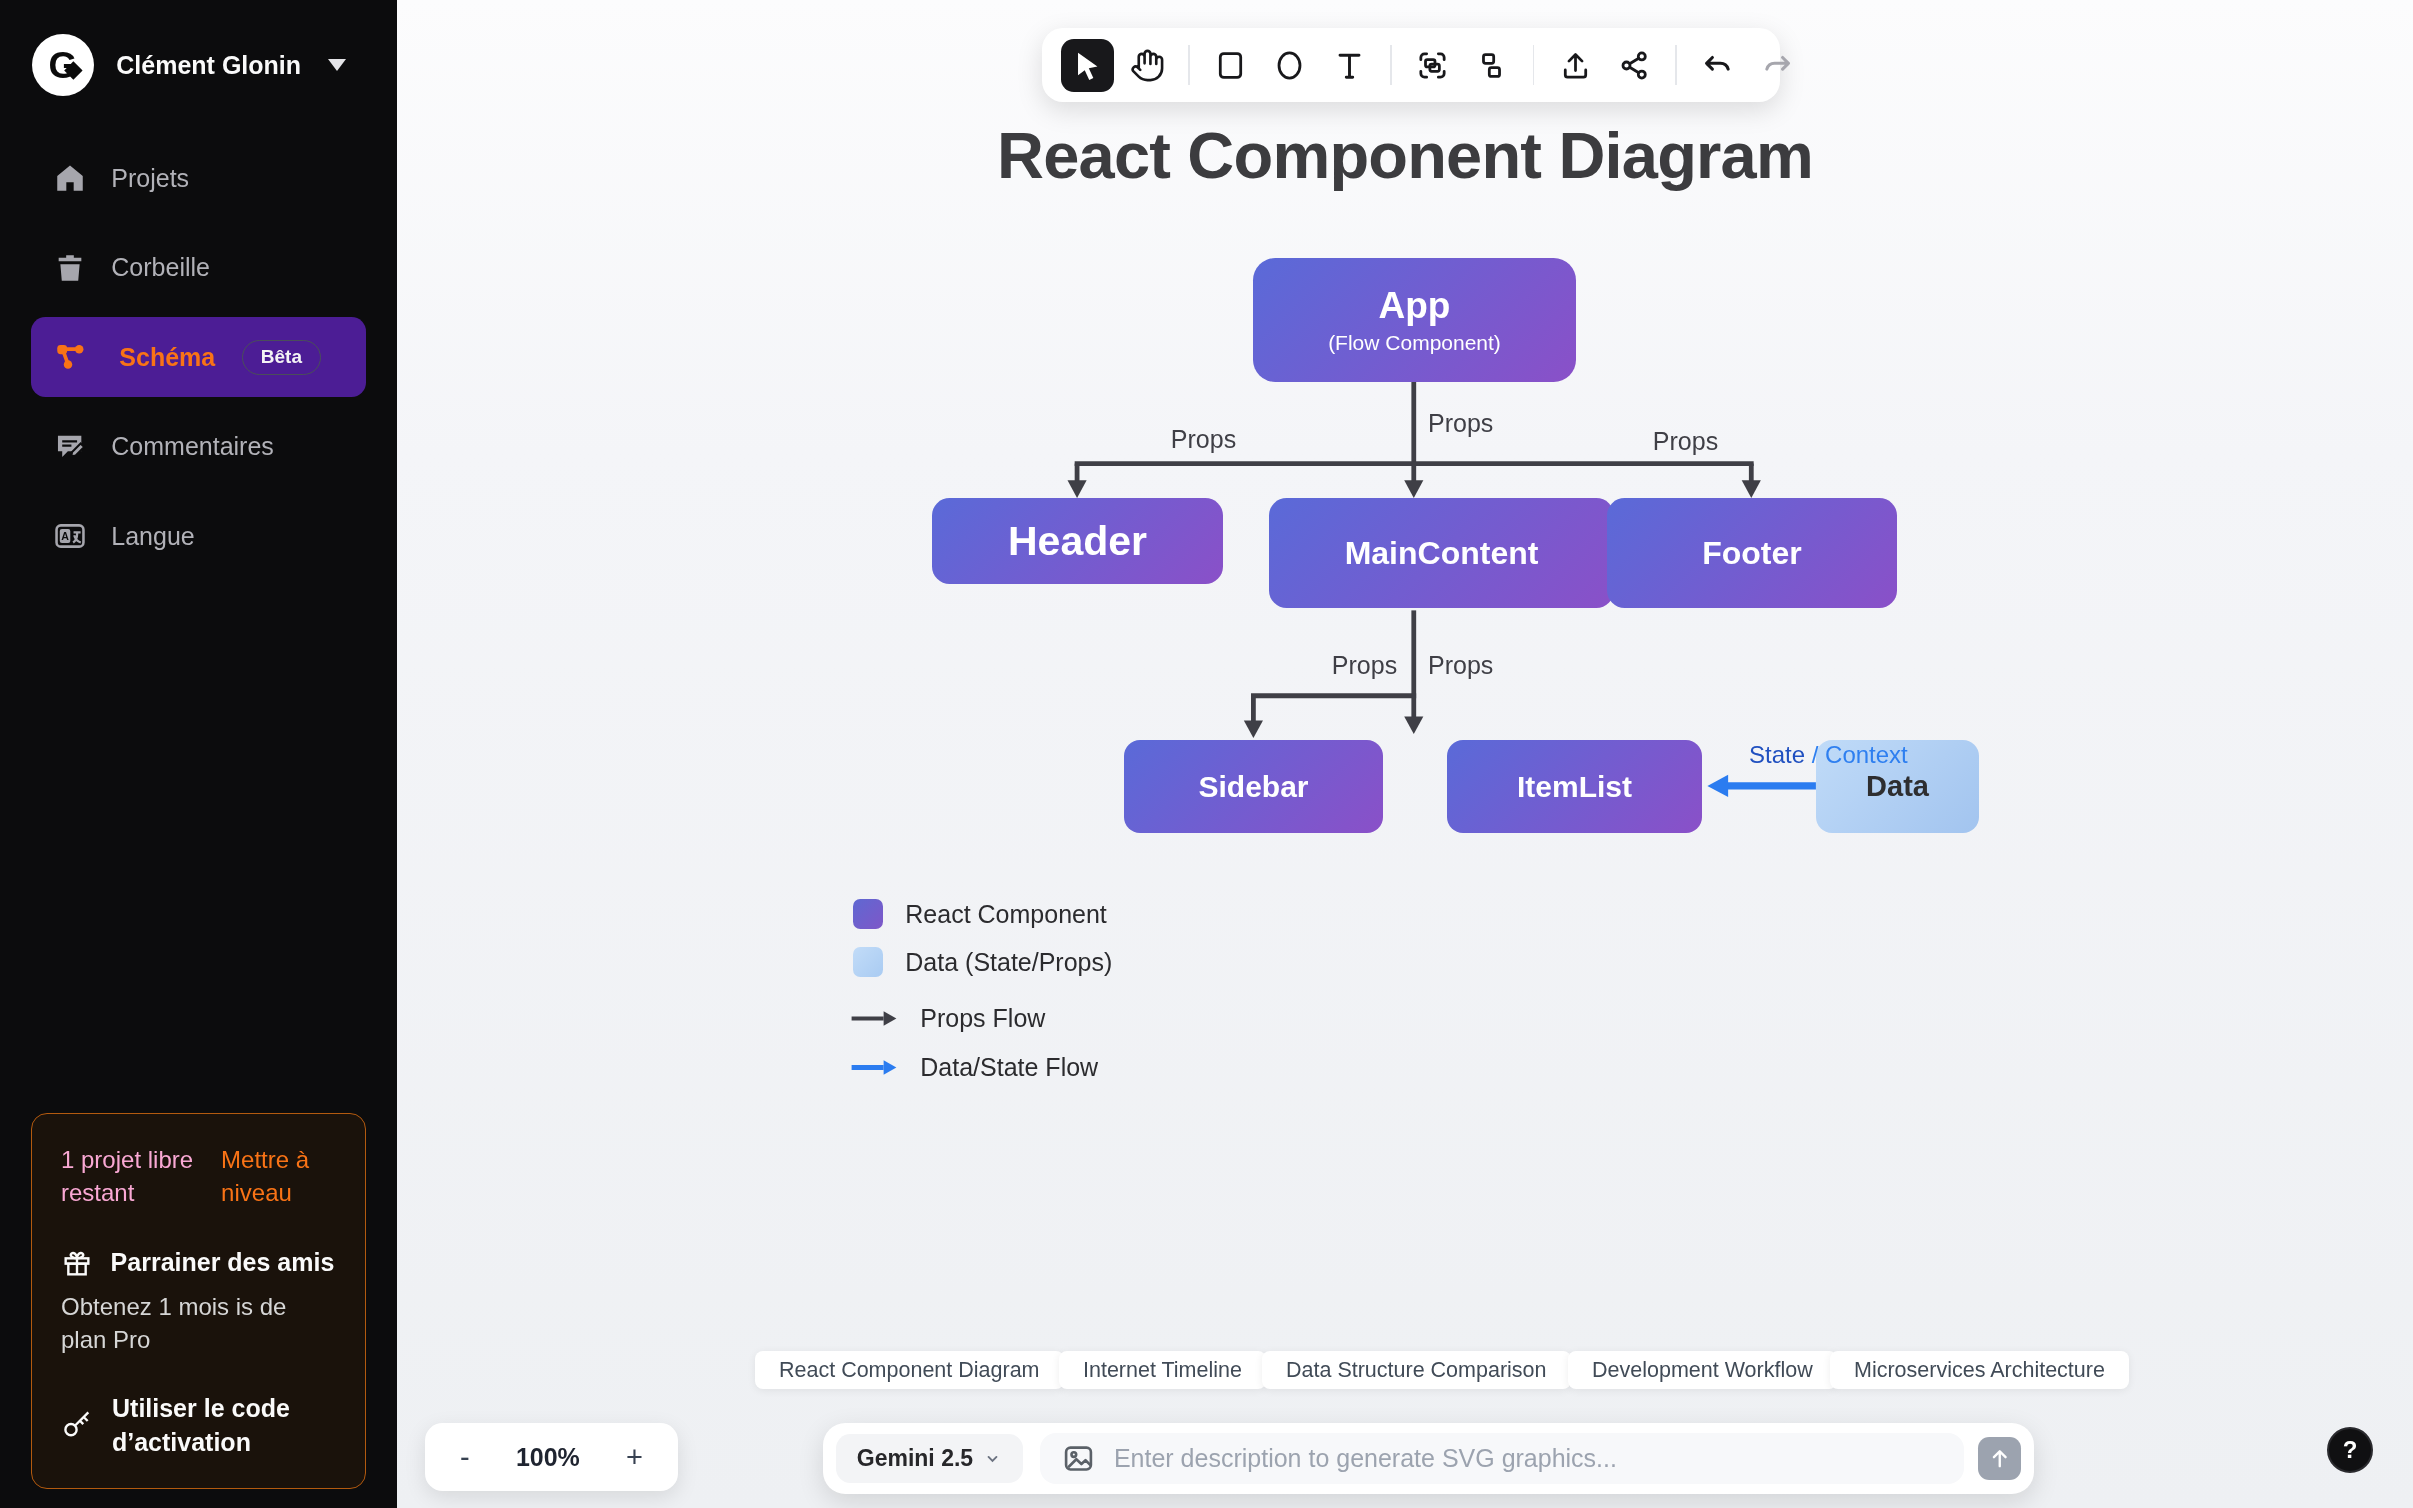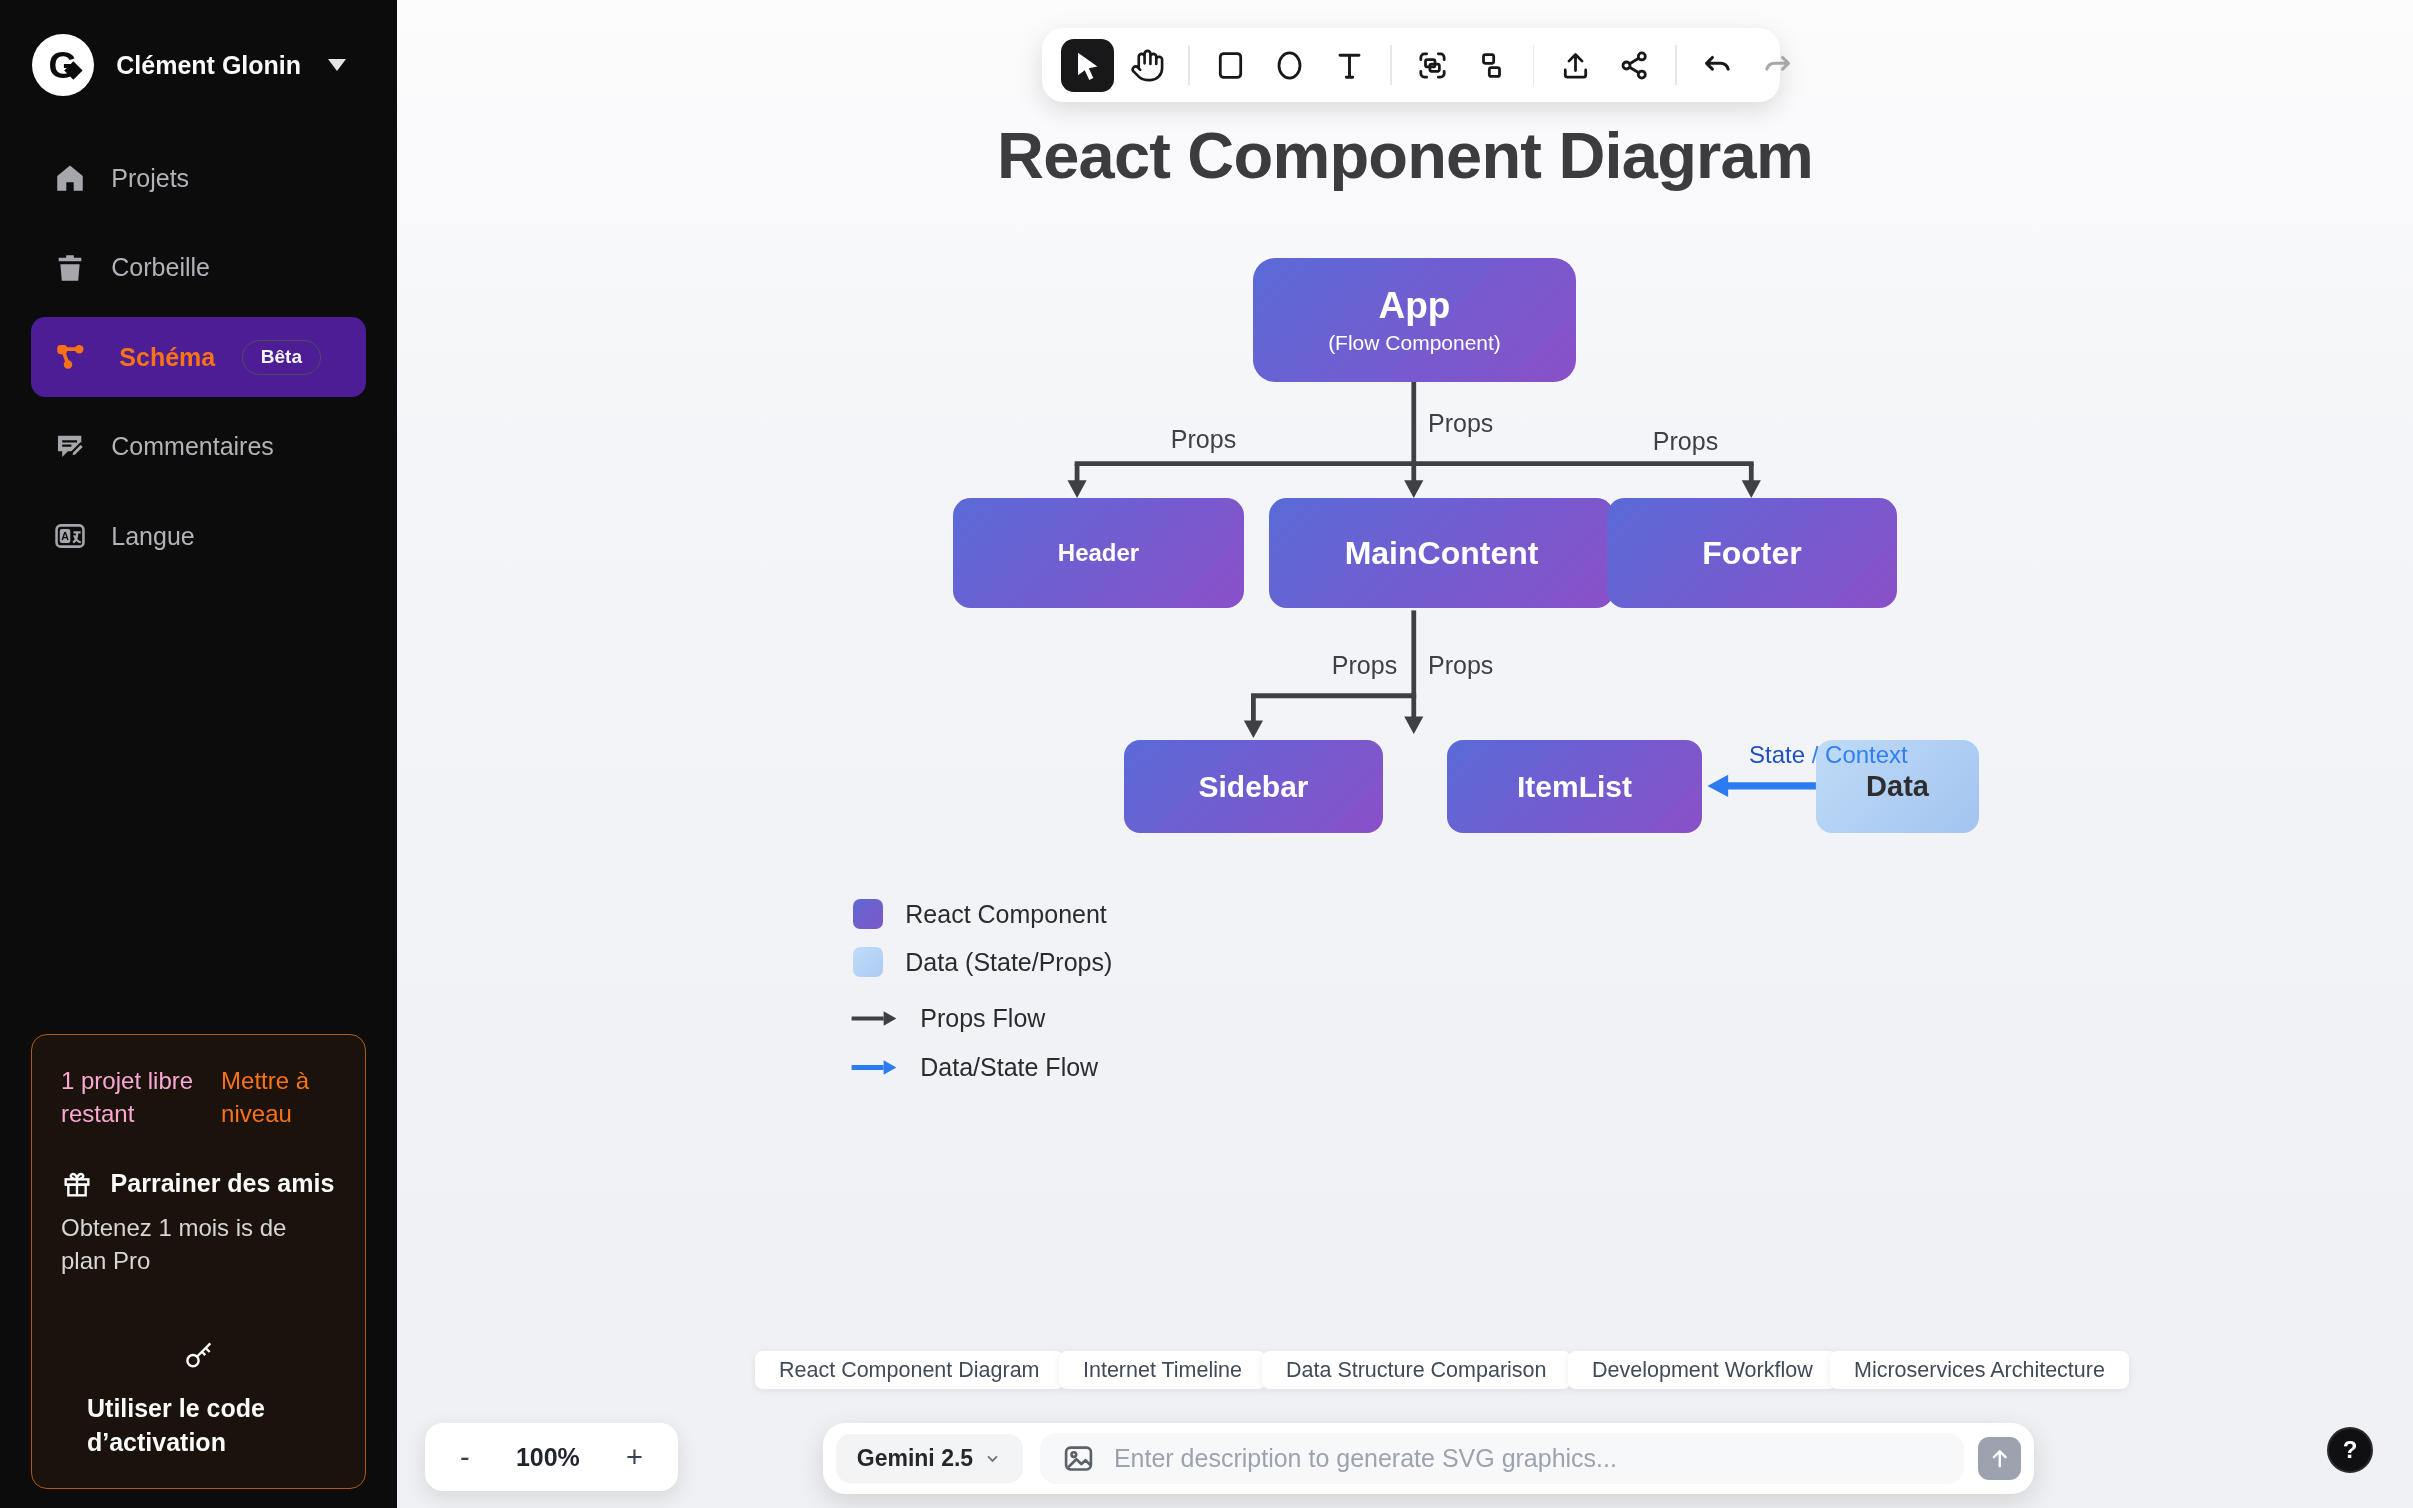--- a/index.html
+++ b/index.html
@@ -22,41 +22,41 @@
   .nav-item.active { background:#4c1d95; color:#f97316; font-weight:700;gap:8px; }
   .badge { margin-left:19px; border:1.6px solid #4a4e5a; border-radius:797px; padding:5.6px 17.6px; font-size:19px; color:#f4f4f5; font-weight:700; }
 
   .promo-card { position:absolute; left:31px; right:31px; bottom:19px; border:1.6px solid #b35a0f; border-radius:16px; background:#1a120b; padding:29px; }
   .promo-top { display:flex; justify-content:space-between; gap:12.8px; font-size:24px; line-height:33px; }
   .credits { color:#f9a8d4; max-width:172px; }
   .upgrade { color:#f97316; max-width:132px; cursor:pointer; }
   .ref-row { margin-top:38px; display:flex; align-items:center; gap:17.6px; font-size:25px; font-weight:700; color:#fafafa; cursor:pointer; }
   .ref-row svg { width:32px; height:32px; flex-shrink:0; }
   .ref-desc { margin-top:11.2px; font-size:24px; line-height:33px; color:#d6d6d6; max-width:263px; }
-  .act-row { margin-top:63px; display:flex; align-items:center; gap:19px; font-size:25px; font-weight:700; color:#fafafa; cursor:pointer;flex-direction:column; }
+  .act-row { margin-top:35px; display:flex; align-items:center; gap:19px; font-size:25px; font-weight:700; color:#fafafa; cursor:pointer; }
   .act-row svg { width:32px; height:32px; flex-shrink:0; }
   .act-label { max-width:223px; line-height:34px; }
 
   
   .canvas { position:relative; flex:1; height:100%; background:linear-gradient(180deg,#fcfcfd 0%,#f4f5f8 30%,#eef0f3 100%); overflow:hidden; }
 
   
   .toolbar { position:absolute; left:645px; top:28px; width:738px; height:74px; background:#ffffff; border-radius:21px; box-shadow:0 8px 27px rgba(0,0,0,0.13); display:flex; align-items:center; padding:0 16px; z-index:10; }
   .tool-btn { width:53px; height:53px; border-radius:12.8px; display:flex; align-items:center; justify-content:center; cursor:pointer; flex-shrink:0; margin:0 3.2px; }
   .tool-btn svg { width:35px; height:35px; }
   .tool-btn.active { background:#18181b; }
   .tool-divider { width:1.6px; height:40px; background:#e5e7eb; margin:0 11.2px; flex-shrink:0; }
 
   .canvas-title { position:absolute; left:0; width:2016px; top:118px; text-align:center; font-size:65px; font-weight:700; color:#3c3c3f; letter-spacing:-0.8px; z-index:2; }
 
   
   .node { position:absolute; display:flex; flex-direction:column; align-items:center; justify-content:center; color:#ffffff; font-weight:700; background:linear-gradient(135deg,#5a6ad8 0%,#8a50c8 100%); z-index:2; cursor:pointer; }
   .node-app { left:856px; top:258px; width:323px; height:124px; border-radius:22.3px; font-size:37px; }
   .node-sub { font-size:21px; font-weight:400; margin-top:4.8px; }
-  .node-header { left:556px; top:498px; width:291px; height:110px; border-radius:17.6px; font-size:24px; }
+  .node-header { left:535px; top:498px; width:291px; height:86px; border-radius:17.6px; font-size:41px; }
   .node-main { left:872px; top:498px; width:345px; height:110px; border-radius:17.6px; font-size:32px; }
   .node-footer { left:1210px; top:498px; width:290px; height:110px; border-radius:17.6px; font-size:32px; }
   .node-sidebar { left:727px; top:740px; width:259px; height:93px; border-radius:16px; font-size:30px; }
   .node-itemlist { left:1050px; top:740px; width:255px; height:93px; border-radius:16px; font-size:30px; }
   .node-data { left:1419px; top:740px; width:163px; height:93px; border-radius:16px; font-size:29px; background:linear-gradient(135deg,#c0dbf8 0%,#a2c4ef 100%); color:#2e2e30; }
 
   .connectors { position:absolute; left:0; top:0; z-index:1; pointer-events:none; }
 
   .edge-label { position:absolute; font-size:25px; color:#3f3f46; z-index:3; }
   .edge-center { width:77px; text-align:center; }

